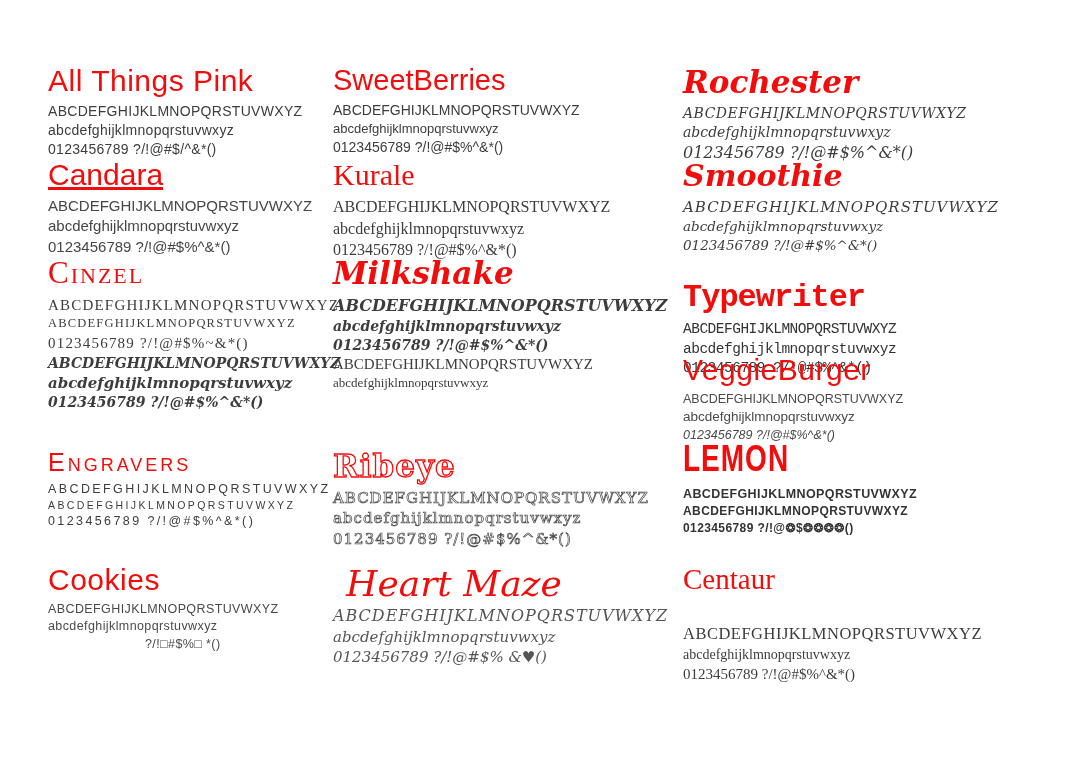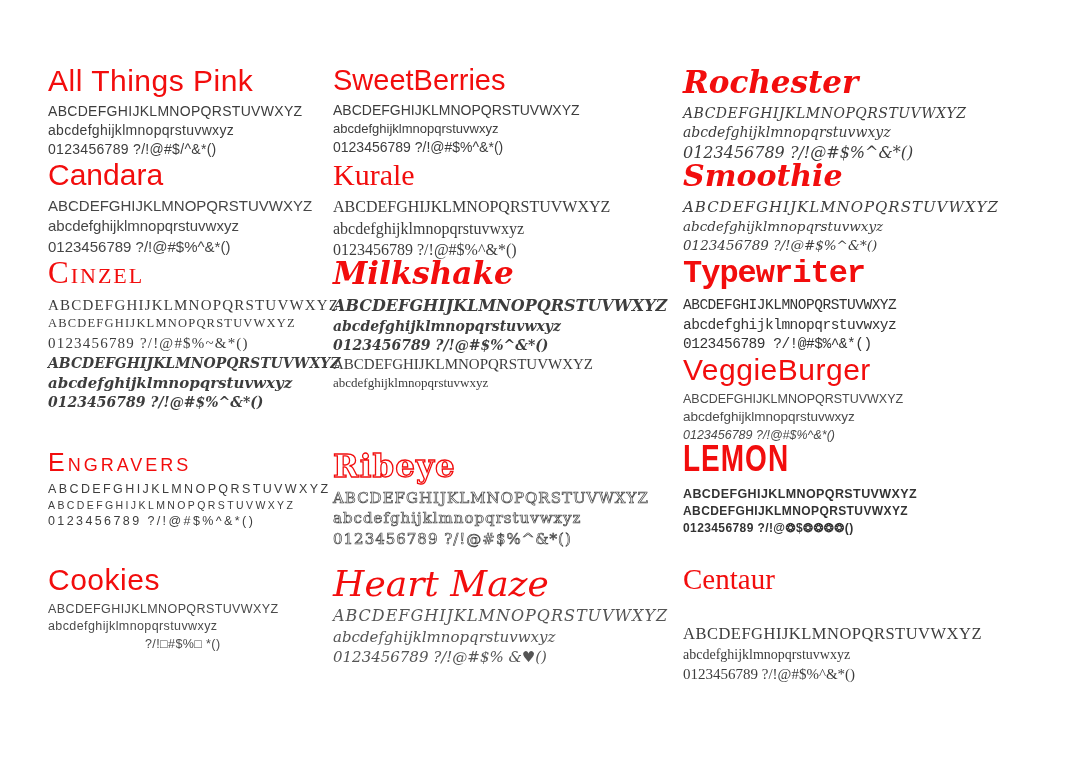--- a/index.html
+++ b/index.html
@@ -14,21 +14,21 @@
   }
   .block{min-width:0;}
   .t{color:#f20d0d;margin:0 0 5px 0;line-height:1.05;white-space:nowrap;}
   .l{color:#3d3d3d;margin:2px 0;line-height:1.22;white-space:nowrap;
      font-family:"Liberation Sans",sans-serif;font-size:14px;}
 
   
   .s1 .t{font:500 30px "Liberation Sans",sans-serif;letter-spacing:.5px;}
   .s1 .l{font-size:14px;letter-spacing:.3px;}
   
-  .s2 .t{font:400 30px "Liberation Sans",sans-serif;color:#f20d0d;}
+  .s2 .t{font:400 30px "Liberation Sans",sans-serif;color:#f20d0d;text-decoration:underline;}
   .s2 .l{font-size:15px;color:#464646;}
   
   .s3 .t{font:400 31px "Liberation Serif",serif;font-variant:small-caps;letter-spacing:2px;}
   .s3 .l{font-family:"Liberation Serif",serif;letter-spacing:1.2px;font-size:15px;}
   .s3 .l2{font-size:12.5px;}
   
   .s4 .t{font:italic 700 29px "DejaVu Serif",serif;}
   .s4 .l{font-family:"DejaVu Serif",serif;font-style:italic;font-weight:700;font-size:14px;}
   .s4 .l2{font-size:15px;}
   
@@ -51,34 +51,34 @@
   .s9 .l{font-family:"DejaVu Serif",serif;font-style:italic;font-weight:700;font-size:14px;}
   .s9 .l1{font-size:16px;}
   
   .s10 .t{font:400 28px "Liberation Serif",serif;}
   .s10 .l{font-family:"Liberation Serif",serif;font-size:15px;}
   .s10 .l2{font-size:13px;}
   
   .s11 .t{font:700 31px "DejaVu Serif",serif;color:#fff;-webkit-text-stroke:1.3px #f20d0d;letter-spacing:1px;}
   .s11 .l{font-family:"DejaVu Serif",serif;font-size:15px;color:#fff;-webkit-text-stroke:.7px #4a4a4a;letter-spacing:1px;}
   
-  .s12 .t{font:italic 400 36px "DejaVu Serif",serif;margin-bottom:2px;}
+  .s12 .t{font:italic 400 36px "DejaVu Serif",serif;margin-bottom:2px;margin-left:13px;}
   .s12 .l{font-family:"DejaVu Serif",serif;font-style:italic;font-size:15px;color:#555;}
   .s12 .l1{font-size:16px;letter-spacing:1px;}
   
   .s13 .t{font:italic 600 31px "DejaVu Serif",serif;}
   .s13 .l{font-family:"DejaVu Serif",serif;font-style:italic;font-size:14px;}
   .s13 .l1{letter-spacing:.5px;}
   .s13 .l3{font-size:16px;}
   
   .s14 .t{font:italic 700 30px "DejaVu Serif",serif;}
   .s14 .l{font-family:"DejaVu Serif",serif;font-style:italic;font-size:13.5px;}
   .s14 .l1{font-size:15px;letter-spacing:1px;}
   
-  .s15 .t{font:700 32px "Liberation Mono",monospace;letter-spacing:-1px;}
+  .s15 .t{font:700 32px "Liberation Mono",monospace;letter-spacing:-1px;margin-top:24px;}
   .s15 .l{font-family:"Liberation Mono",monospace;font-size:14.5px;letter-spacing:-.5px;color:#333;}
   
   .s16 .t{font:400 30px "Liberation Sans",sans-serif;letter-spacing:.5px;}
   .s16 .l{font-size:12.5px;color:#4a4a4a;}
   .s16 .l2{font-size:13.5px;}
   .s16 .l3{font-style:italic;}
   
   .s17 .t{font:700 28px "Liberation Sans",sans-serif;letter-spacing:1px;display:inline-block;transform:scaleY(1.3);transform-origin:left bottom;}
   .s17 .l{font-weight:700;font-size:12.5px;letter-spacing:.4px;color:#333;}
   .s17 .l2,.s17 .l3{font-size:12px;}

